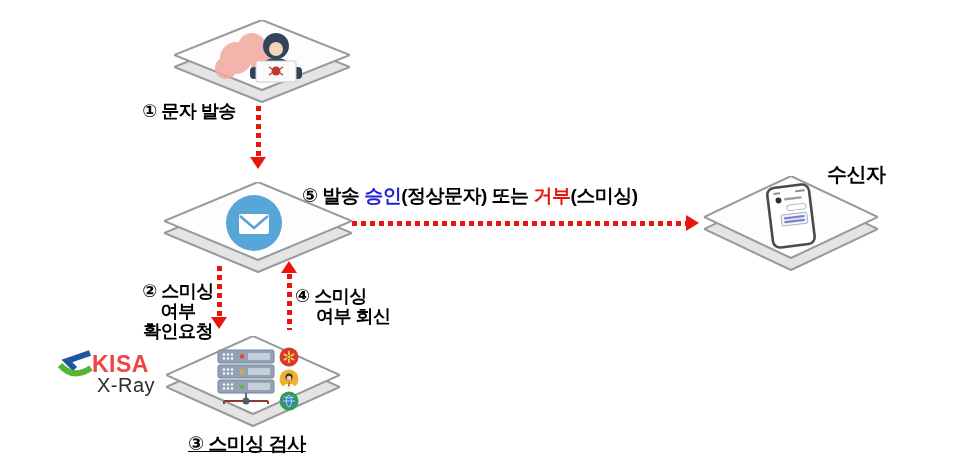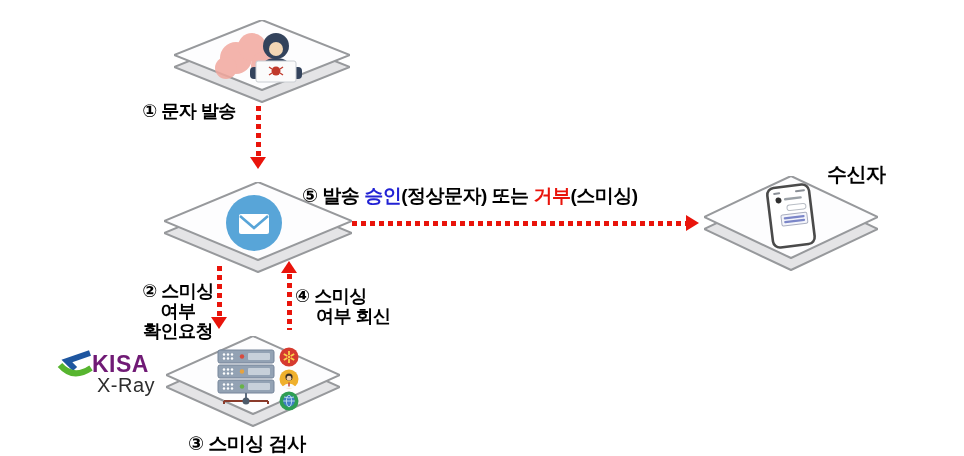--- a/index.html
+++ b/index.html
@@ -24,21 +24,21 @@
     border-top:12px solid #e9140b; }
   .head-up { position:absolute; width:0; height:0;
     border-left:8px solid transparent; border-right:8px solid transparent;
     border-bottom:12px solid #e9140b; }
   .head-right { position:absolute; width:0; height:0;
     border-top:8px solid transparent; border-bottom:8px solid transparent;
     border-left:13px solid #e9140b; }
   .seg-blue { color:#2222d4; }
   .seg-red  { color:#e9140b;text-align:right; }
   .kisa-word { position:absolute; left:92px; top:351px; font-weight:bold;
-    font-size:23px; color:#701a75; letter-spacing:0.5px; }
+    font-size:23px; color:#ef4444; letter-spacing:0.5px; }
   .kisa-xray { position:absolute; left:97px; top:374px; font-size:20px;
     color:#2e2e2e; letter-spacing:0.5px; }
 </style>
 </head>
 <body>
 
 <div class="canvas">
 
 
 
@@ -192,15 +192,15 @@
     </g>
     <g>
       <circle cx="123" cy="65" r="9.5" fill="#2e9e53"></circle>
       <circle cx="123" cy="65" r="5.8" fill="#3f7dc4"></circle>
       <ellipse cx="123" cy="65" rx="2.6" ry="5.8" fill="none" stroke="#bfe0f2" stroke-width="0.9"></ellipse>
       <line x1="117.2" y1="65" x2="128.8" y2="65" stroke="#bfe0f2" stroke-width="0.9"></line>
       <path d="M118,61 Q123,63 128,61" fill="none" stroke="#bfe0f2" stroke-width="0.9"></path>
     </g>
   </svg>
 
-  <div class="lbl" style="left:188px; top:431px; font-size:19px; letter-spacing:-0.5px;">③ 스미싱 검사</div>
+  <div class="lbl" style="left:188px; top:431px; font-size:19px; letter-spacing:-0.5px;text-decoration:underline;">③ 스미싱 검사</div>
 
 </div>
 
 </body></html>

